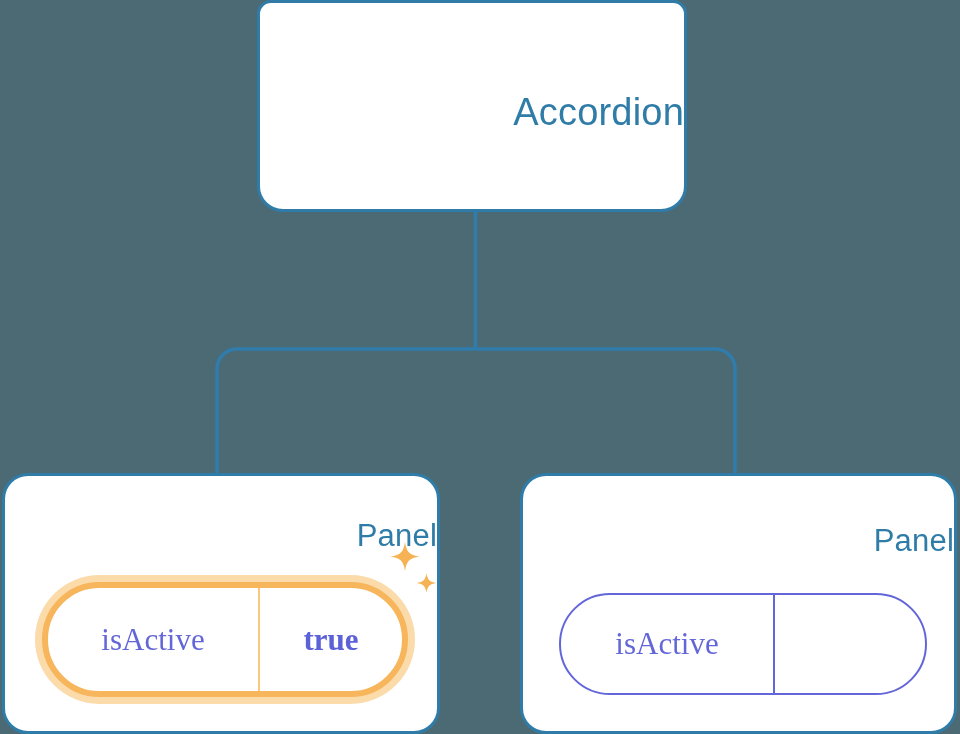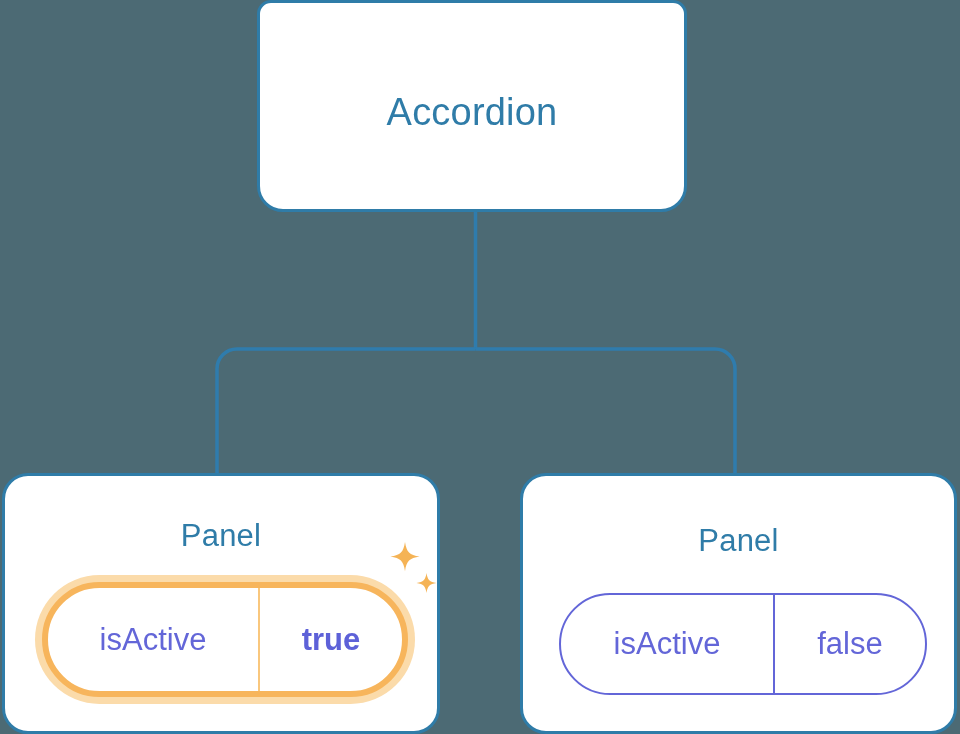--- a/index.html
+++ b/index.html
@@ -57,21 +57,21 @@
     left: 520px;
     top: 473px;
     width: 437px;
     height: 261px;
   }
 
   .node-title {
     position: absolute;
     left: 0;
     width: 100%;
-    text-align: center;
+    text-align: right;
     color: #2F7CA8;
     font-family: "Liberation Sans", sans-serif;
     font-weight: 400;
     letter-spacing: 0.2px;
     white-space: nowrap;
   }
   #node-accordion .node-title {
     top: 86px;
     font-size: 38px;
     line-height: 46px;
@@ -95,20 +95,21 @@
     box-sizing: border-box;
     background: #FFFFFF;
     border-radius: 999px;
   }
   .pill-cell {
     display: flex;
     align-items: center;
     justify-content: center;
     box-sizing: border-box;
     white-space: nowrap;
+    font-family: Liberation Serif, serif;
   }
 
   
   .pill.plain {
     left: 36px;
     top: 117px;
     width: 368px;
     height: 102px;
     border: 2px solid #6366D8;
   }
@@ -212,17 +213,16 @@
 
     <path d="M 40.5 31 C 41.6 38.0 43.5 39.9 50.5 41.0 C 43.5 42.1 41.6 44.0 40.5 51.0
              C 39.4 44.0 37.5 42.1 30.5 41.0 C 37.5 39.9 39.4 38.0 40.5 31 Z" fill="#F5B355"></path>
   </svg>
 
   <div class="node-box" id="node-panel-right">
     <div class="node-title">Panel</div>
 
     <div class="pill plain">
       <div class="pill-cell key">isActive</div>
-      <div class="pill-cell val">false</div>
     </div>
   </div>
 
 </div>
 
 </body></html>

